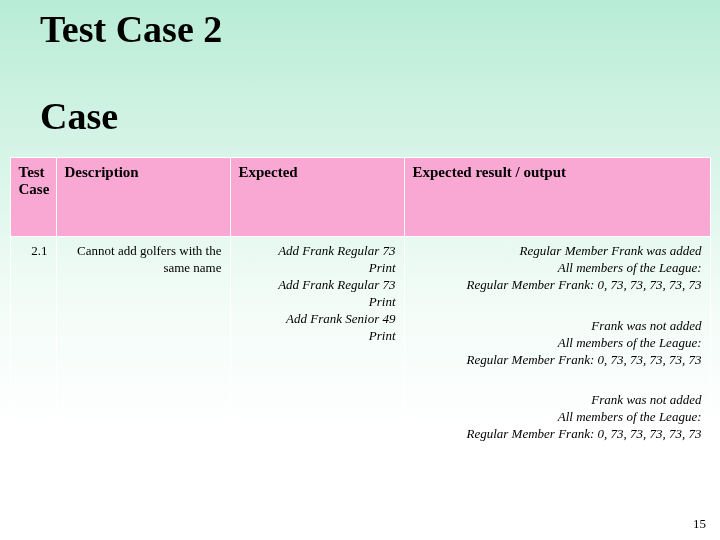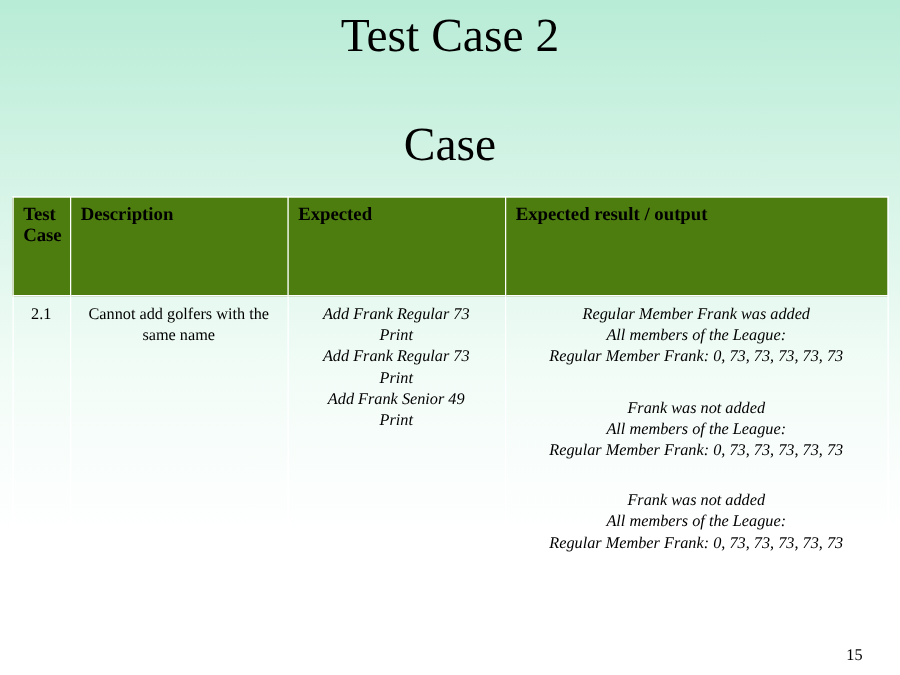--- a/index.html
+++ b/index.html
@@ -18,65 +18,64 @@
   }
   .slide {
     width: 720px;
     height: 540px;
     box-sizing: border-box;
     position: relative;
   }
   .title {
     font-size: 38px;
     line-height: 1.15;
-    text-align: center;
     color: #000;
     padding: 8px 40px 18px 40px;
-    font-weight: 400;
+    font-weight: 700;
   }
   table.tc {
     border-collapse: collapse;
     width: 700px;
     margin: 0 auto;
     table-layout: fixed;
   }
   table.tc col.c1 { width: 46px; }
   table.tc col.c2 { width: 174px; }
   table.tc col.c3 { width: 174px; }
   table.tc col.c4 { width: 306px; }
   table.tc th {
-    background: #4d7c0f;
+    background: #f9a8d4;
     color: #000;
     font-family: "Times New Roman", Times, serif;
     font-weight: 700;
     font-size: 15px;
     text-align: left;
     vertical-align: top;
     padding: 6px 8px 38px 8px;
     border: 1px solid #fff;
   }
   table.tc td {
     font-size: 13px;
     line-height: 1.3;
     vertical-align: top;
-    text-align: center;
+    text-align: right;
     padding: 6px 8px;
     border: 1px solid #fff;
     color: #000;
   }
   .cmd-line, .exp-block {
     display: block;
     font-style: italic;
   }
   .exp-block + .exp-block {
     margin-top: 24px;
   }
   .page-num {
     position: absolute;
-    right: 30px;
+    right: 14px;
     bottom: 8px;
     font-size: 13px;
     color: #000;
   }
 </style>
 </head>
 <body>
 
 <div class="slide">
 

